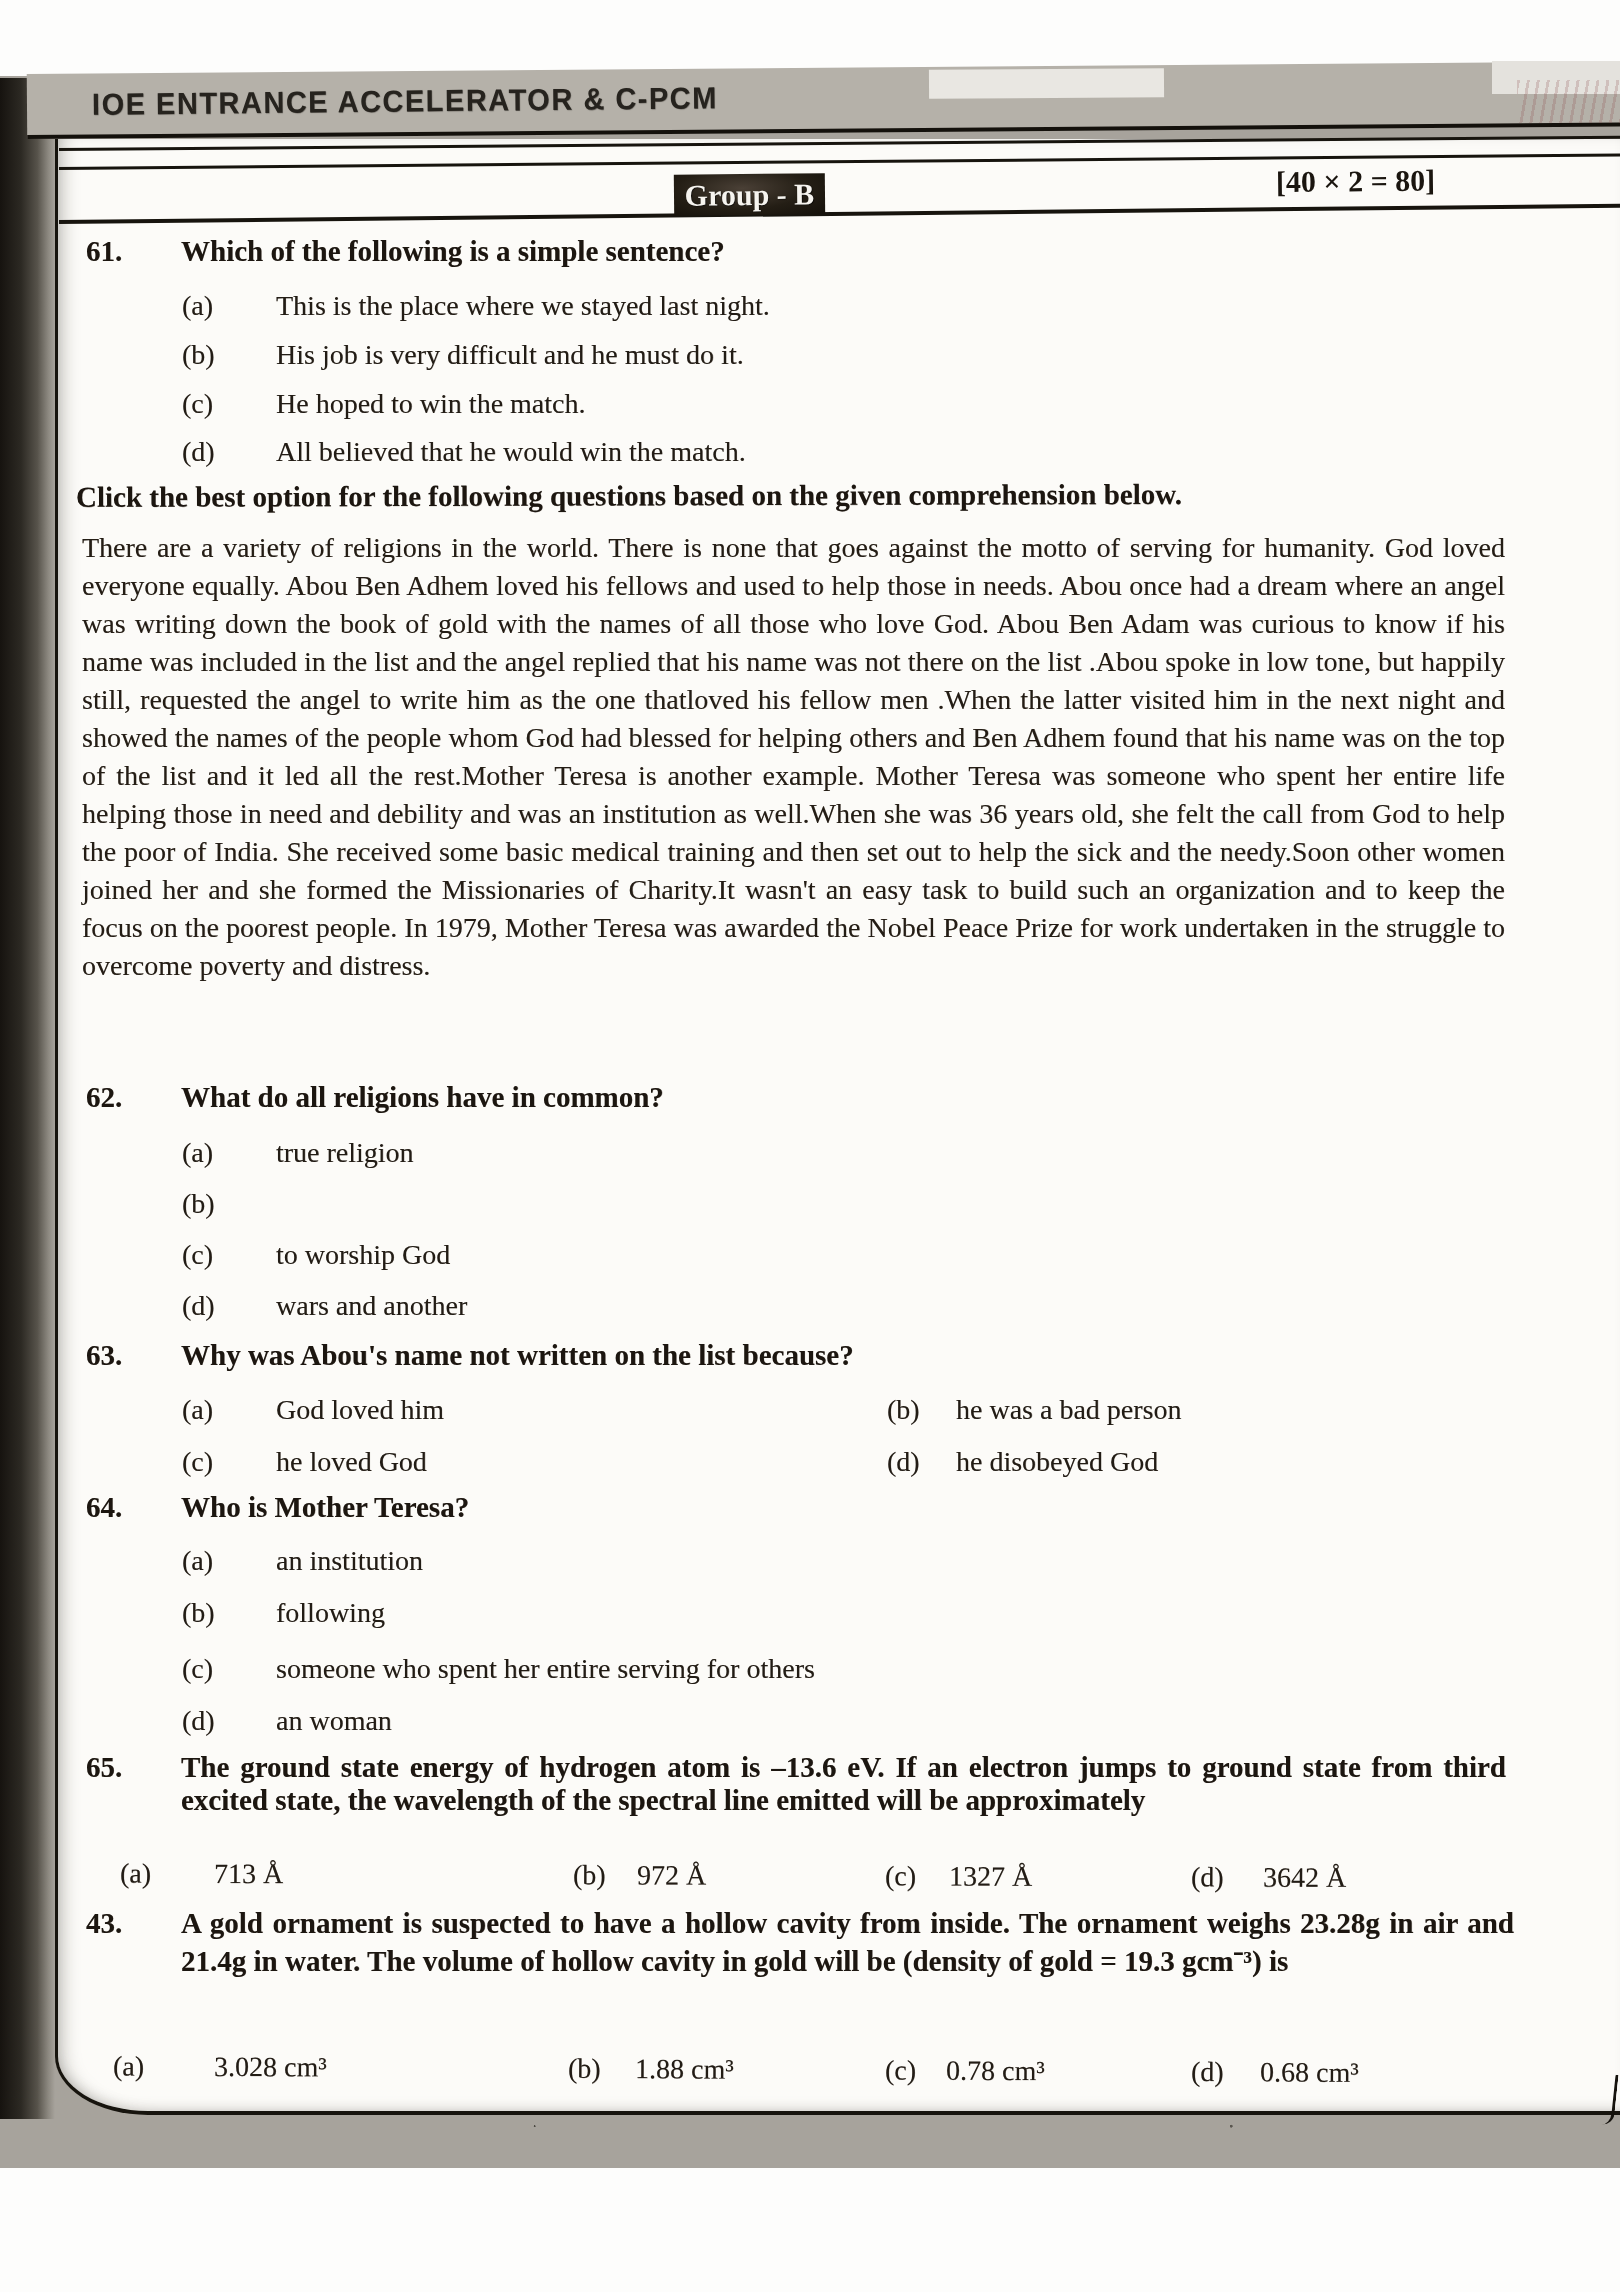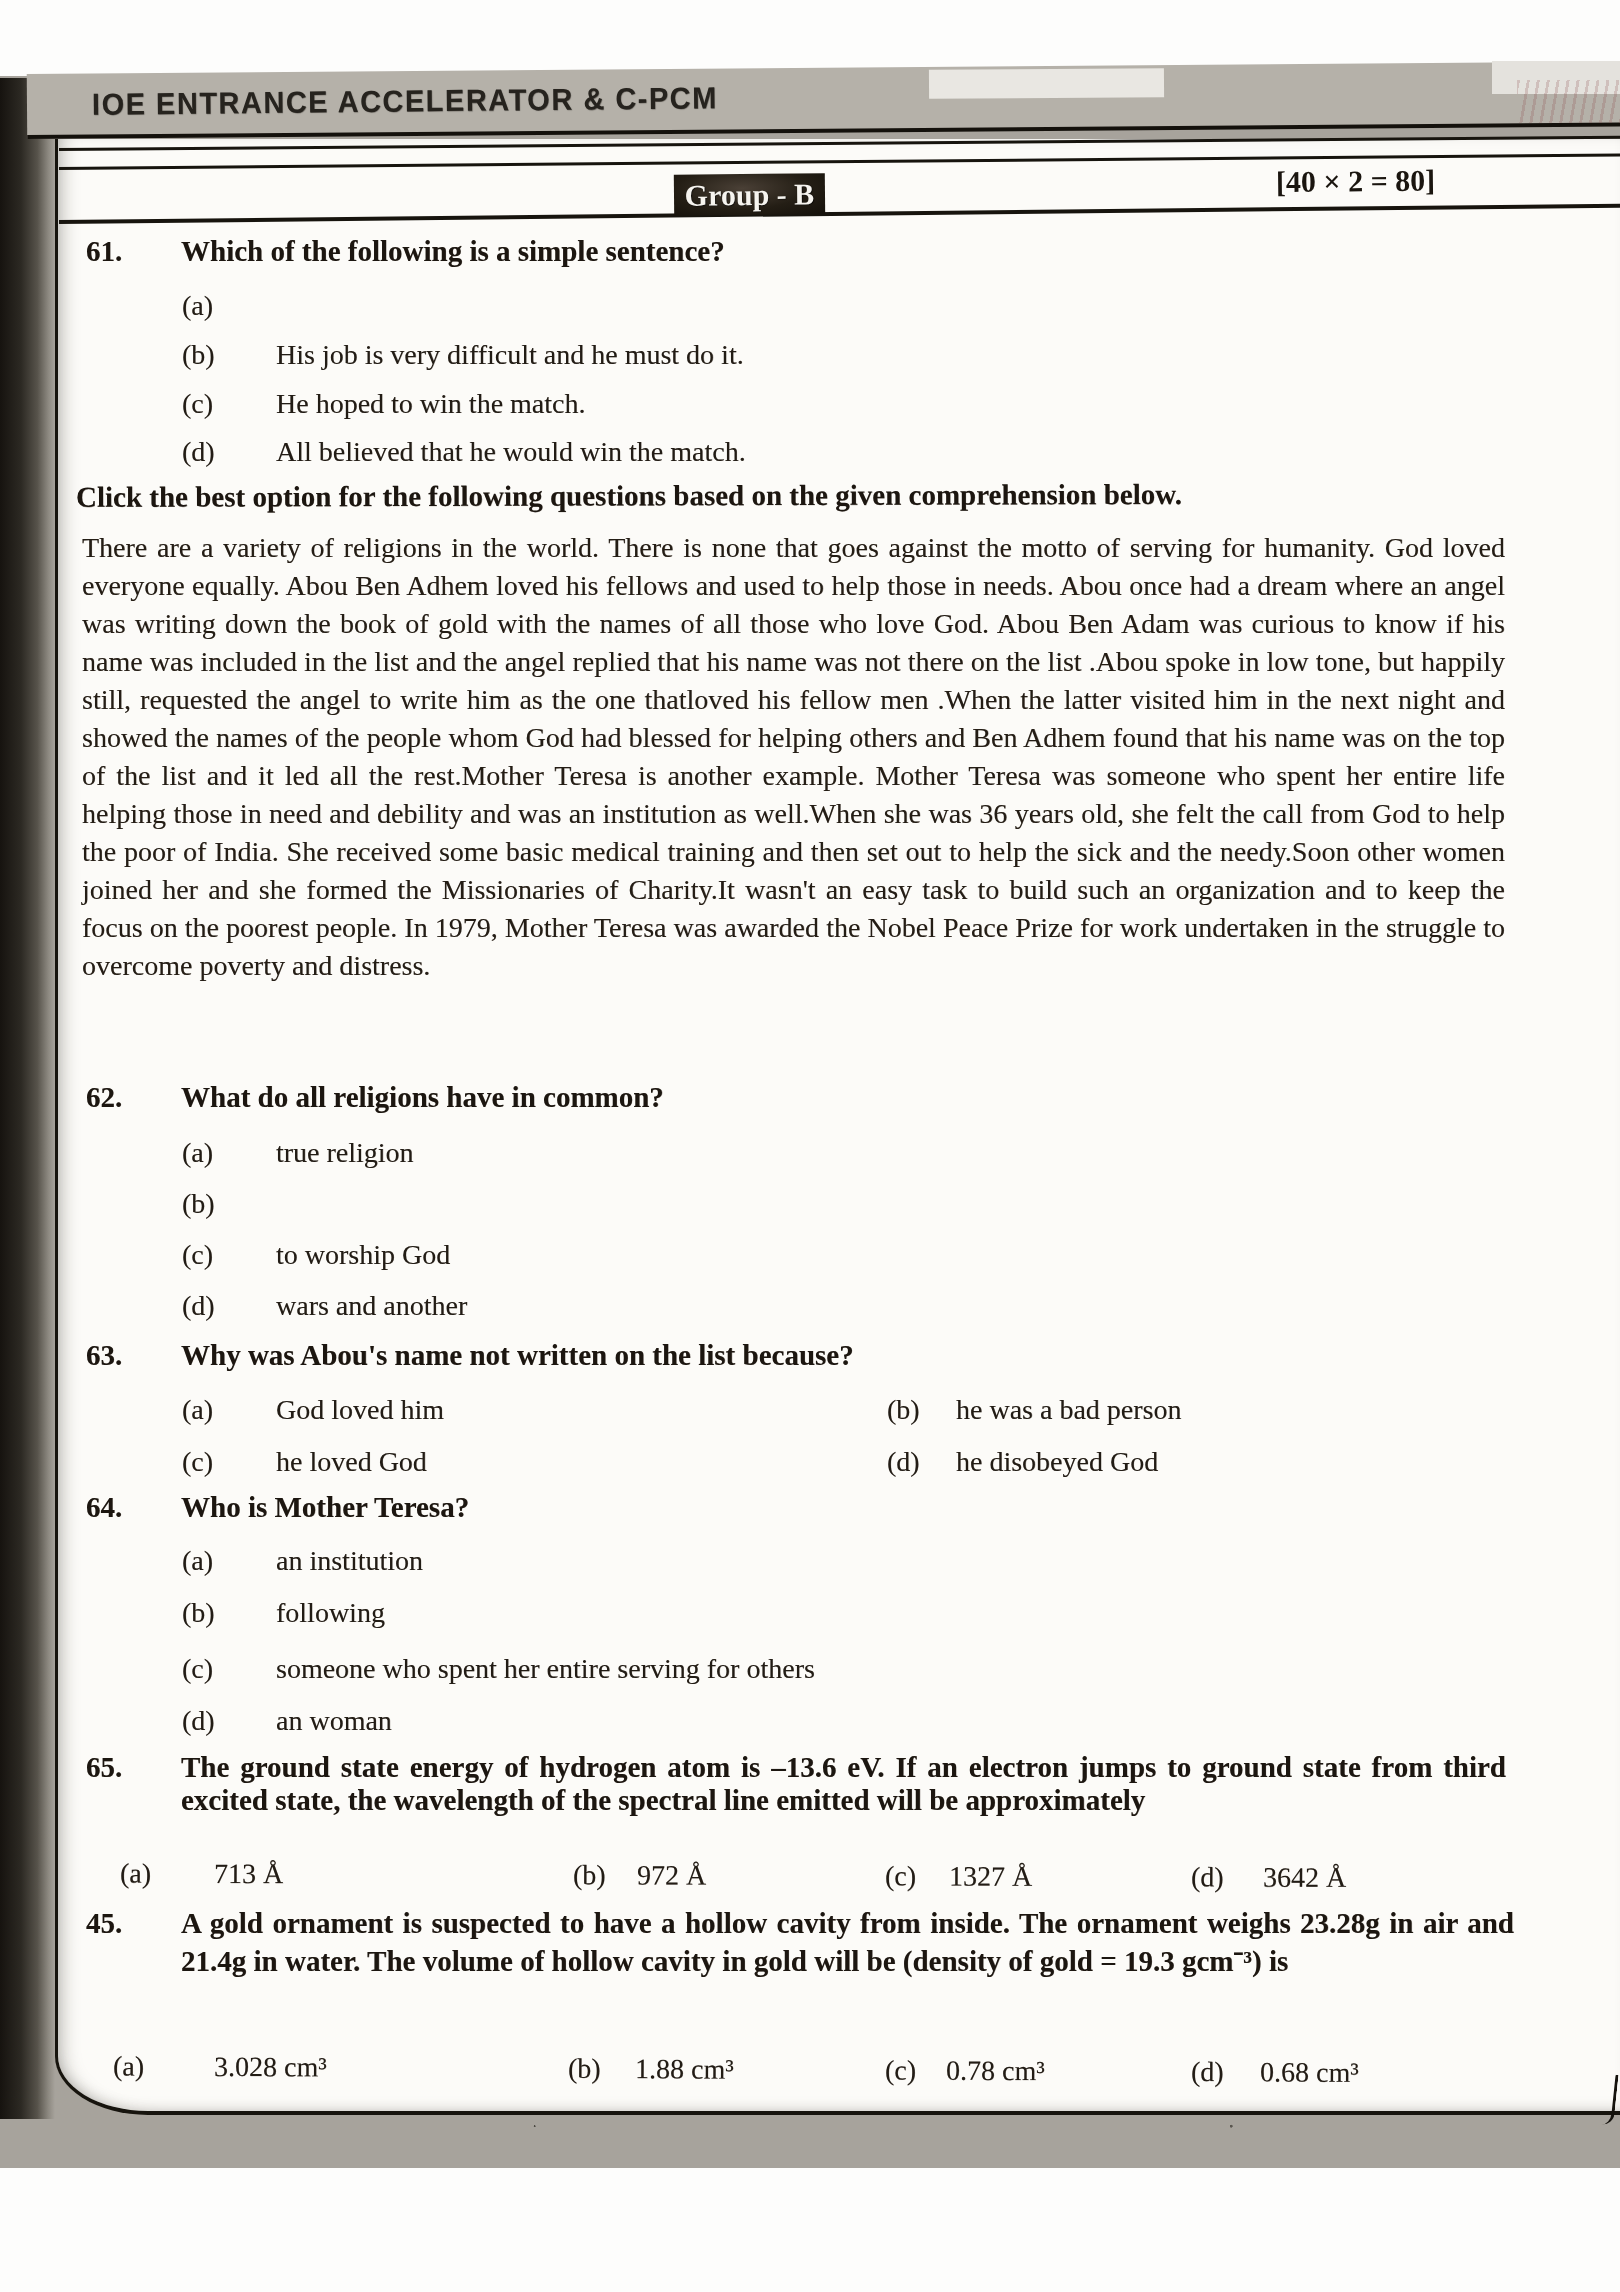--- a/index.html
+++ b/index.html
@@ -112,20 +112,21 @@
     <span>Group - B</span>
   </div>
   <div class="marks">[40 × 2 = 80]</div>
 
   <div class="blk qhead" style="top:235px">
     <span class="qnum">61.</span>
     <span class="qtext">Which of the following is a simple sentence?</span>
   </div>
   <div class="blk opt" style="top:290px">
     <span class="oletter">(a)</span>
+    <span>This is the place where we stayed last night.</span>
   </div>
   <div class="blk opt" style="top:339px">
     <span class="oletter">(b)</span>
     <span>His job is very difficult and he must do it.</span>
   </div>
   <div class="blk opt" style="top:388px">
     <span class="oletter">(c)</span>
     <span>He hoped to win the match.</span>
   </div>
   <div class="blk opt" style="top:436px">
@@ -212,21 +213,21 @@
       <span class="oletter" style="width:64px">(c)</span>
       <span>1327 Å</span>
     </span>
     <span class="qrow-item" style="left:1191px">
       <span class="oletter" style="width:72px">(d)</span>
       <span>3642 Å</span>
     </span>
   </div>
 
   <div class="blk qhead" style="top:1907px">
-    <span class="qnum">45.</span>
+    <span class="qnum">43.</span>
     <span class="qtext" style="width:1333px">A gold ornament is suspected to have a hollow cavity from inside. The ornament weighs 23.28g in air and 21.4g in water. The volume of hollow cavity in gold will be (density of gold = 19.3 gcm⁻³) is</span>
   </div>
   <div class="blk qrow" style="top:2054px; transform:rotate(0.3deg)">
     <span class="qrow-item" style="left:113px">
       <span class="oletter" style="width:101px">(a)</span>
       <span>3.028 cm³</span>
     </span>
     <span class="qrow-item" style="left:568px">
       <span class="oletter" style="width:67px">(b)</span>
       <span>1.88 cm³</span>

